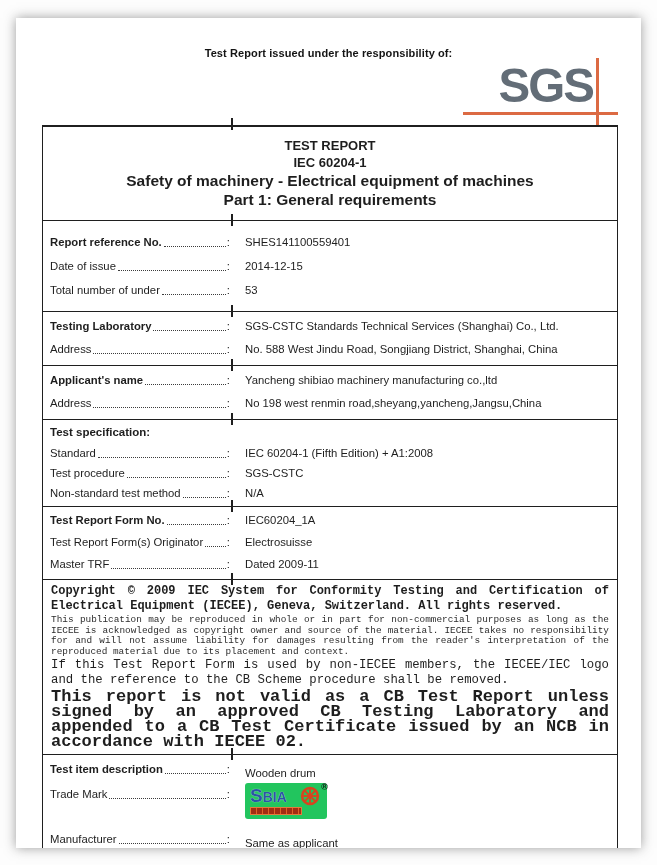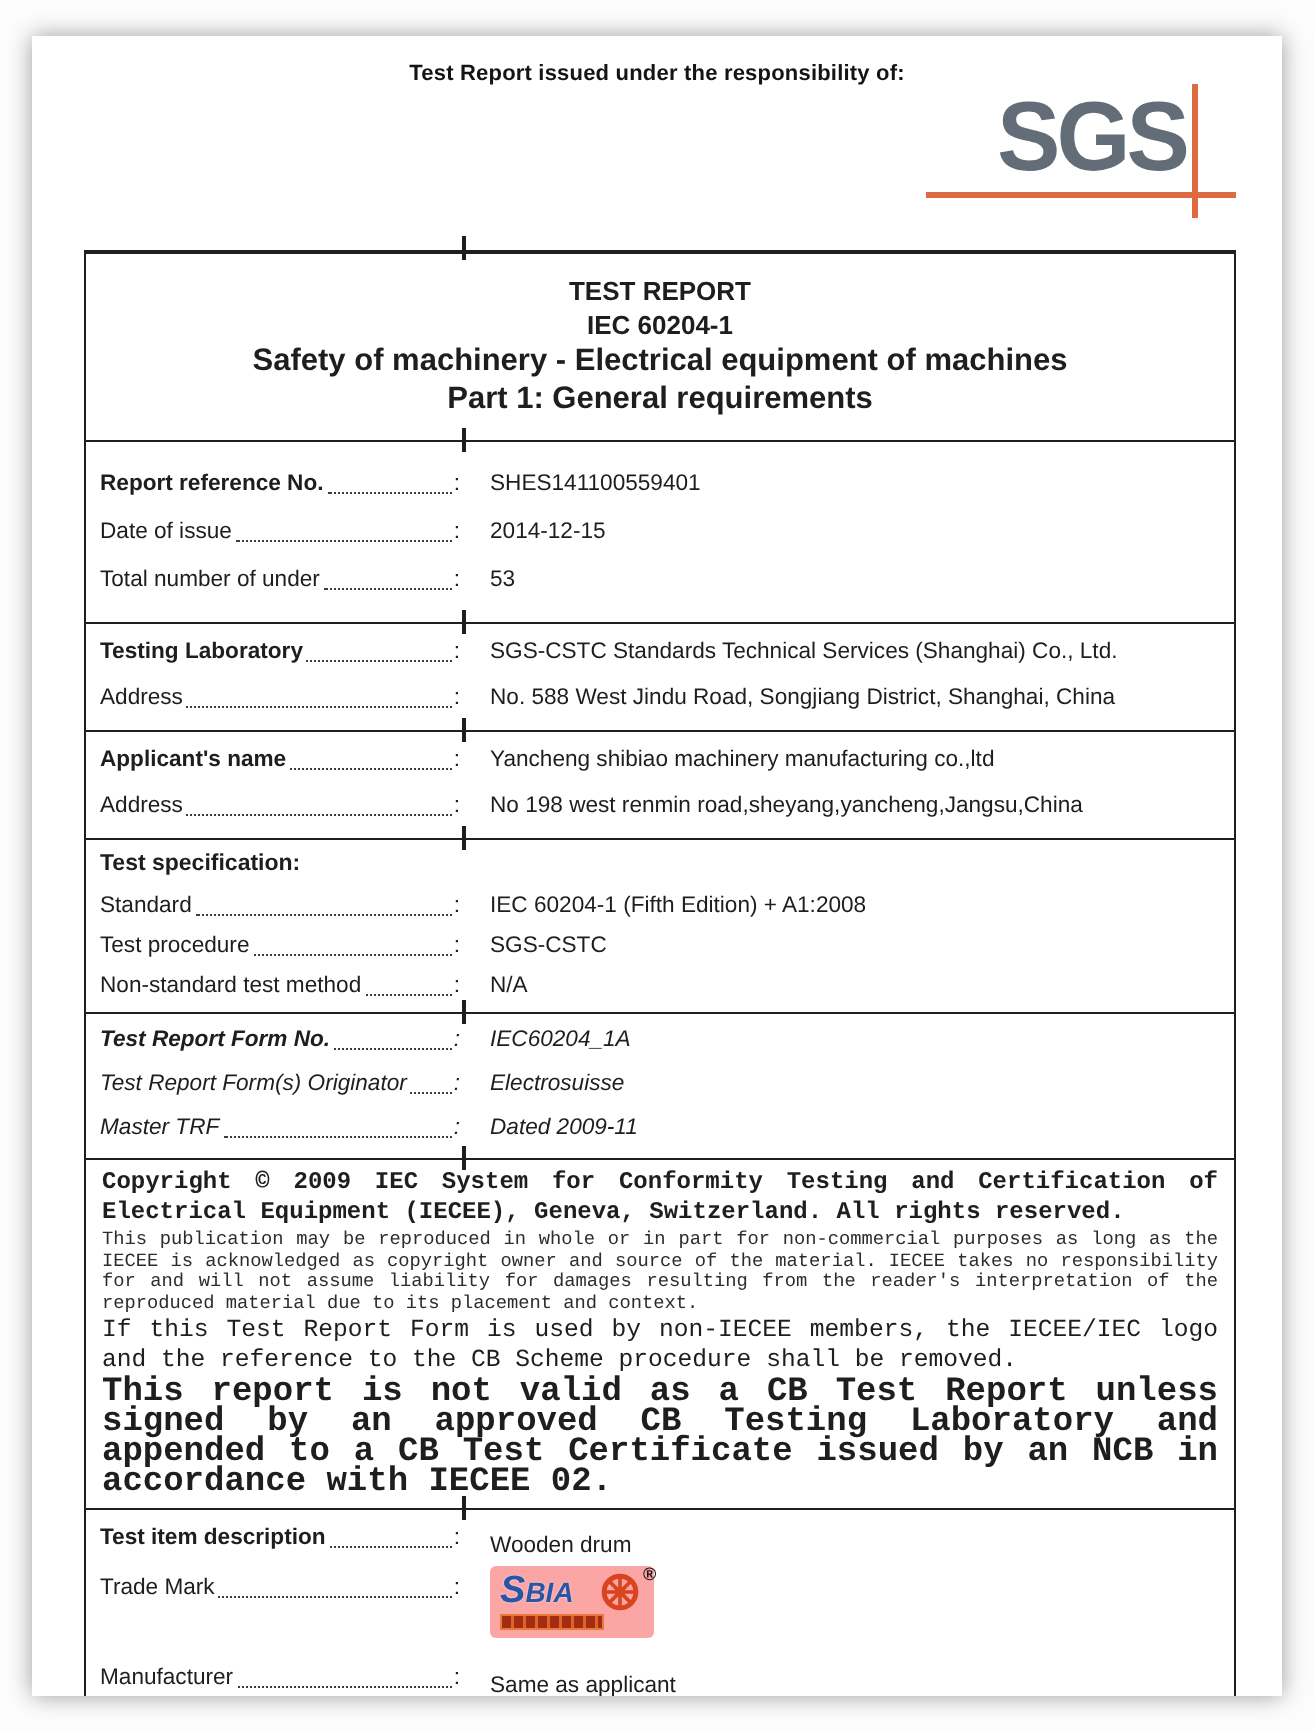--- a/index.html
+++ b/index.html
@@ -5,21 +5,21 @@
   * { margin:0; padding:0; box-sizing:border-box; }
   html,body { width:657px; height:865px; background:#fdfdfd; overflow:hidden;
               font-family:"Liberation Sans", sans-serif; color:#1e1e1e; }
   .canvas { position:relative; width:657px; height:865px; }
   .page { position:absolute; left:16px; top:18px; width:625px; height:830px;
           background:#ffffff; box-shadow:0 0 11px rgba(60,60,60,.5); overflow:hidden; }
 
   
   .issued { position:absolute; top:13px; left:0; right:0; text-align:center;
             font-size:11px; font-weight:bold; color:#141414; letter-spacing:.1px; }
-  .sgs-wrap { position:absolute; top:0; left:0; width:100%; height:110px; }
+  .sgs-wrap { position:absolute; top:16px; left:0; width:100%; height:110px; }
   .sgs-text { position:absolute; top:27px; right:47px; font-size:49px; line-height:1;
               font-weight:bold; color:#636d77; letter-spacing:-2px; transform:scaleX(.97); }
   .sgs-h { position:absolute; top:78px; left:447px; width:155px; height:2.5px; background:#dc6a43; }
   .sgs-v { position:absolute; top:24px; left:580px; width:2.5px; height:67px; background:#dc6a43; }
 
   
   .report-table { position:absolute; top:107px; left:26px; width:576px; bottom:-2px;
                   border:1.6px solid #1f1f1f; border-bottom:none; background:#fff; }
   .tick { position:absolute; left:188px; width:2px; height:12px; background:#1f1f1f; }
   .tick-top { top:-8px; }
@@ -38,38 +38,38 @@
   .leader { flex:1; border-bottom:1.6px dotted #3c3c3c; margin:0 0 3px 2px; min-width:8px; }
   .colon { margin-left:1px; }
   .value { margin-left:15px; white-space:nowrap; }
   .b { font-weight:bold; }
 
   .sec-a { padding:13px 0 5px; } .sec-a .row { margin-bottom:8px; }
   .sec-b, .sec-c { padding:6px 0 1px; } .sec-b .row, .sec-c .row { margin-bottom:7px; }
   .sec-d { padding:4px 0 1px; } .sec-d .row { margin-bottom:4px; }
   .spec-heading { padding:0 10px 0 7px; font-size:11.5px; font-weight:bold;
                   line-height:16px; margin-bottom:5px; }
-  .sec-e { padding:5px 0 1px; } .sec-e .row { margin-bottom:6px;font-style:italic; }
+  .sec-e { padding:5px 0 1px; } .sec-e .row { margin-bottom:6px; }
 
   .sec-f { padding:4px 8px 5px;font-family:Liberation Mono, monospace; }
   .cp-head { font-size:12px; line-height:15px; font-weight:bold; text-align:justify; margin-bottom:1px; }
   .cp-small { font-size:9.4px; line-height:10.5px; text-align:justify; color:#2c2c2c; margin-bottom:1px; }
   .cp-note { font-size:12.3px; line-height:15px; text-align:justify; margin-bottom:1px; }
   .cp-valid { font-size:17px; line-height:15px; font-weight:bold; text-align:justify; }
 
   .sec-items { padding:6px 0 0; }
   .sec-items .row-desc { margin-bottom:8px; }
   .sec-items .row-tm { margin-bottom:10px; align-items:flex-start; }
   .row-tm .lab { align-items:flex-end; height:17px; }
   .sec-items .row-mf, .sec-items .row-md { margin-bottom:13px; }
   .sec-items .value { position:relative; top:4px; }
 
   
   .tm { position:relative; width:82px; height:36px; margin-left:15px; top:-2px;
-        background:#fca5a5; border-radius:3px;font-style:italic; }
+        background:#22c55e; border-radius:3px; }
   .tm-text { display:block; position:absolute; left:5px; top:5px; font-size:14px;
              line-height:16px; font-weight:bold; color:#2a55a6; letter-spacing:0;
              text-shadow:0 0 1px #f2f2f2; }
   .tm-text::first-letter { font-size:19px; }
   .tm-wheel { position:absolute; right:7px; top:3px; }
   .tm-banner { position:absolute; left:5px; bottom:4px; width:52px; height:8px;
                background:repeating-linear-gradient(90deg,#a32d12 0 4.5px,#e0632a 4.5px 6px);
                border:1px solid #e57a3c; }
   .tm-reg { position:absolute; right:-1px; top:-4px; font-size:9px; color:#141414; font-weight:bold; }
 </style>

